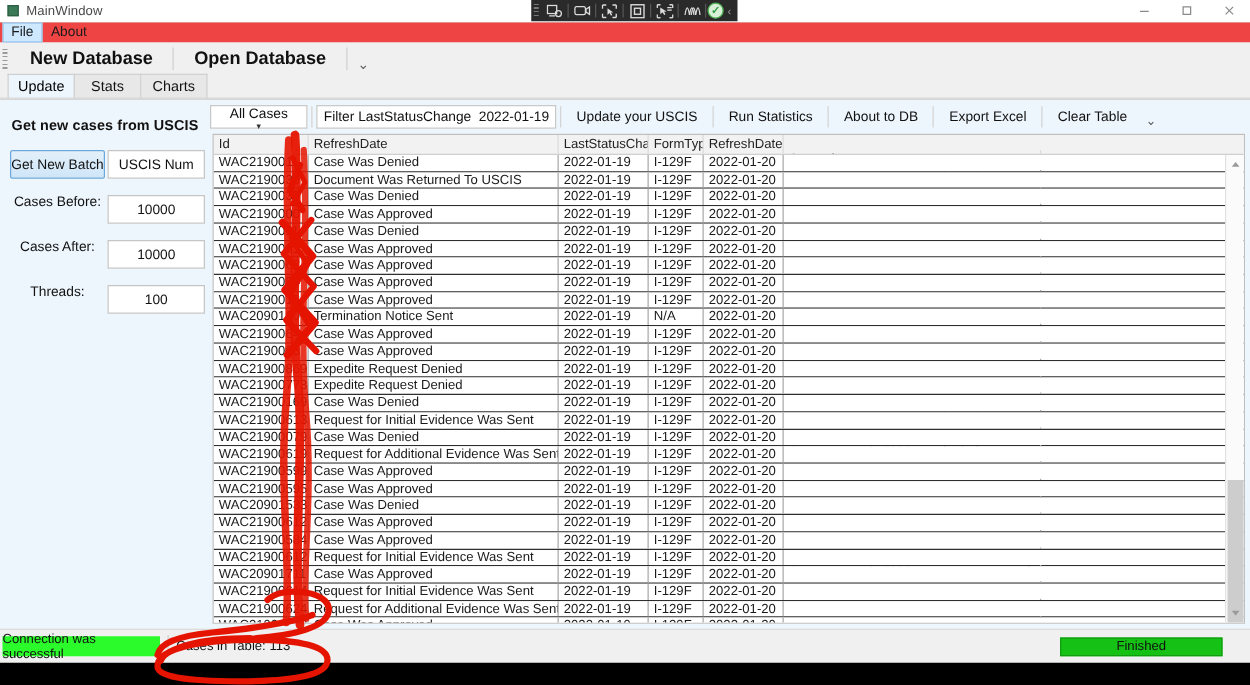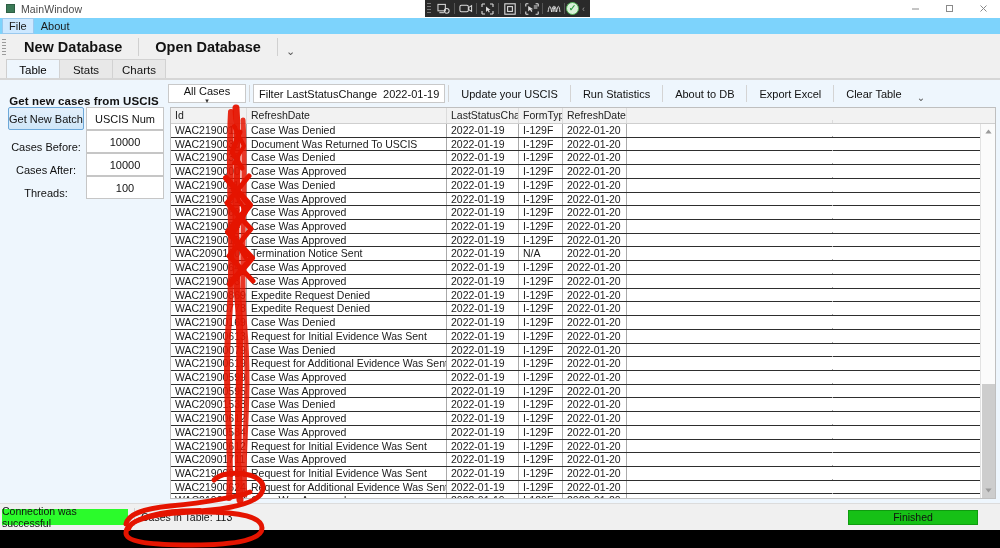--- a/index.html
+++ b/index.html
@@ -68,21 +68,21 @@
   .rec-chev { color: #9a9a9a; font-size: 9px; padding: 0 3px; }
 
   
   .window {
     position: absolute; left: 0; top: 18px; width: 1000px; height: 512px;
     background: #f0f0f0;
   }
 
   
   .menubar {
-    height: 16px; background: #7dd3fc; display: flex; align-items: center;
+    height: 16px; background: #ef4444; display: flex; align-items: center;
     padding-left: 2px; font-size: 11px; color: #1a1a1a;
   }
   .menu-item { padding: 1px 7px; line-height: 14px; }
   .menu-item.sel { background: #cde8ff; border: 1px solid #99c9ef; padding: 0 6px; }
 
   
   .ribbon {
     height: 26px; background: #f0f0f0; display: flex; align-items: center;
     padding-left: 2px;
   }
@@ -131,21 +131,21 @@
   
   .leftpanel {
     position: absolute; left: 0; top: 0; width: 168px; bottom: 11px;
     background: #eef6fd;
   }
   .lp-title {
     font-size: 11.5px; font-weight: bold; color: #111;
     text-align: center; margin-top: 15px; letter-spacing: .1px;
   }
   .lp-row {
-    display: flex; align-items: flex-end; padding-left: 6px;
+    display: flex; align-items: flex-start; margin-top: 13px; padding-left: 6px;
   }
   .lp-label {
     width: 80px; font-size: 11px; color: #111; text-align: center;
   }
   .btn-blue {
     width: 76px; height: 23px;
     background: linear-gradient(to bottom,#e3f0fb,#cfe6f8);
     border: 1px solid #6ca8d9; border-radius: 2px;
     font-size: 11px; color: #111;
     display: flex; align-items: center; justify-content: center;
@@ -351,21 +351,21 @@
     <div class="ribbon">
       <div class="rb-grip"></div>
       <div class="rb-btn">New Database</div>
       <div class="rb-sep"></div>
       <div class="rb-btn">Open Database</div>
       <div class="rb-sep"></div>
       <div class="rb-overflow">⌄</div>
     </div>
 
     <div class="tabstrip">
-      <div class="tab active">Table</div>
+      <div class="tab active">Update</div>
       <div class="tab">Stats</div>
       <div class="tab">Charts</div>
     </div>
 
     <div class="content">
 
       <div class="leftpanel">
         <div class="lp-title">Get new cases from USCIS</div>
 
         <div class="lp-row">

